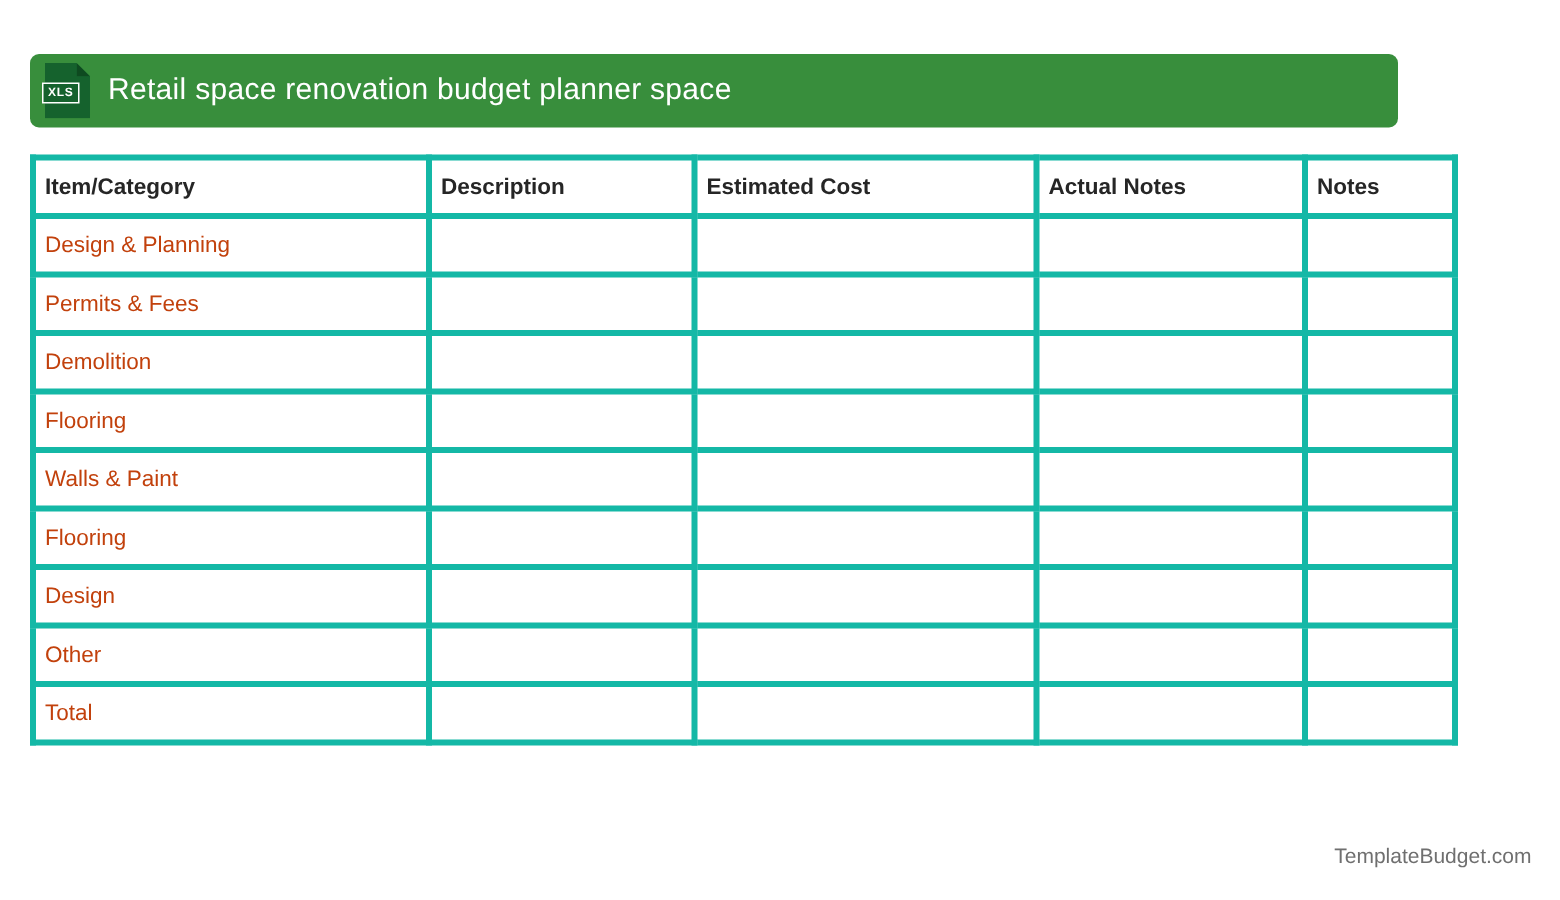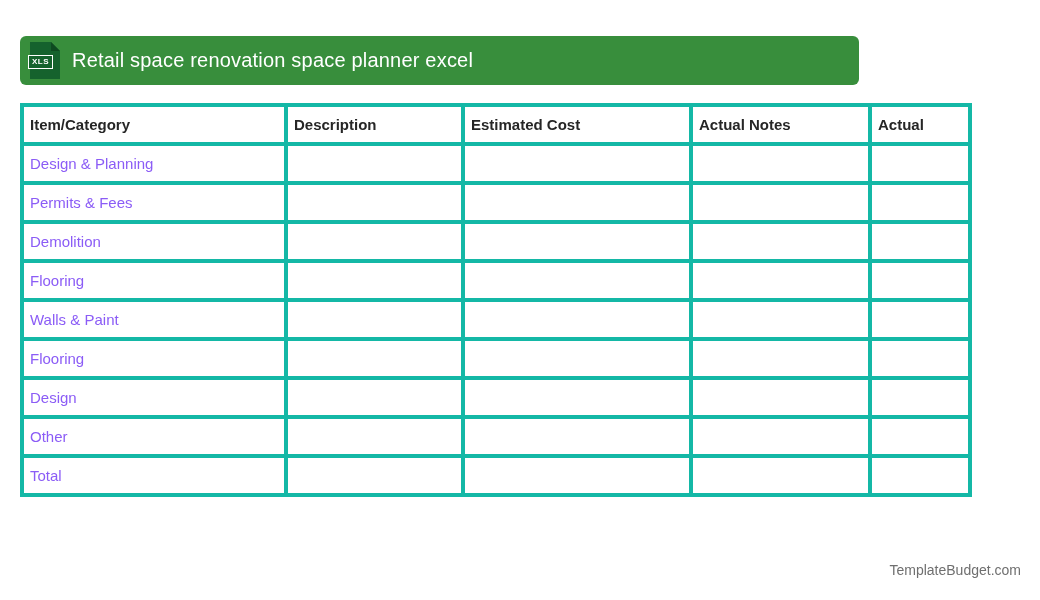--- a/index.html
+++ b/index.html
@@ -17,21 +17,21 @@
     height: 600px;
     background: #ffffff;
     overflow: hidden;
   }
 
   
   .banner {
     position: absolute;
     left: 20px;
     top: 36px;
-    width: 839px;
+    width: 912px;
     height: 49px;
     background: #388e3c;
     border-radius: 6px;
     display: flex;
     align-items: center;
     padding-left: 10px;
   }
   .xls-icon {
     position: relative;
     width: 30px;
@@ -100,21 +100,21 @@
     vertical-align: middle;
     overflow: hidden;
     white-space: nowrap;
   }
   .budget-table th {
     font-weight: 700;
     color: #262626;
   }
   .budget-table td {
     font-weight: 400;
-    color: #8b5cf6;
+    color: #c2410c;
   }
   col.c-item  { width: 264px; }
   col.c-desc  { width: 177px; }
   col.c-est   { width: 228px; }
   col.c-act   { width: 179px; }
   col.c-notes { width: 100px; }
 
   
   .footer-credit {
     position: absolute;
@@ -128,38 +128,38 @@
 <body>
 
 <div class="page-root">
 
   <div class="banner">
     <div class="xls-icon">
       <div class="page-shape"></div>
       <div class="fold-shape"></div>
       <div class="badge">XLS</div>
     </div>
-    <div class="banner-title">Retail space renovation space planner excel</div>
+    <div class="banner-title">Retail space renovation budget planner space</div>
   </div>
 
   <table class="budget-table">
     <colgroup>
       <col class="c-item">
       <col class="c-desc">
       <col class="c-est">
       <col class="c-act">
       <col class="c-notes">
     </colgroup>
     <thead>
       <tr>
         <th>Item/Category</th>
         <th>Description</th>
         <th>Estimated Cost</th>
         <th>Actual Notes</th>
-        <th>Actual</th>
+        <th>Notes</th>
       </tr>
     </thead>
     <tbody>
         <tr>
           <td>Design &amp; Planning</td>
           <td></td>
           <td></td>
           <td></td>
           <td></td>
         </tr>

